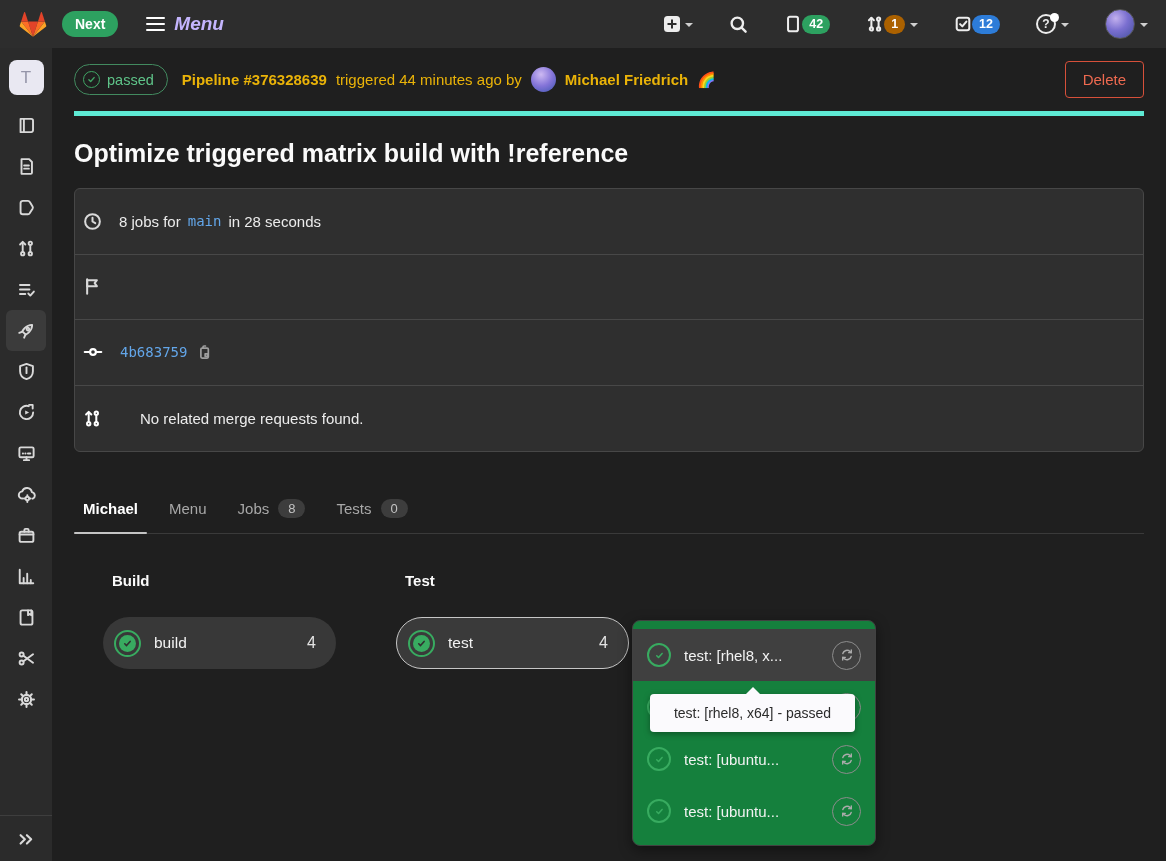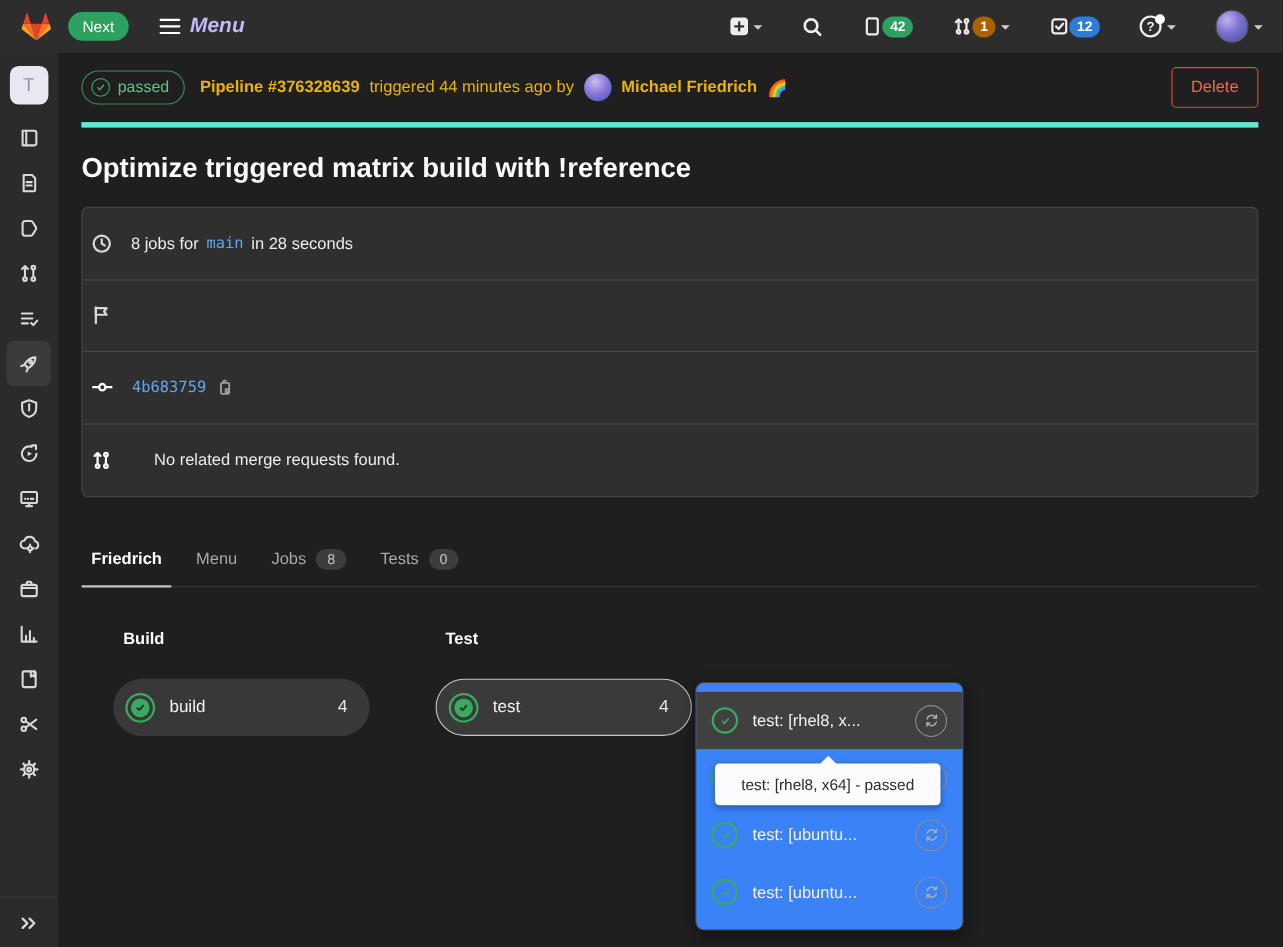--- a/index.html
+++ b/index.html
@@ -14,21 +14,21 @@
   .ic { stroke:#d9d9d9; fill:none; stroke-width:1.6; stroke-linecap:round; stroke-linejoin:round; }
 
   
   .navbar {
     height:48px; background:#2d2d2d; display:flex; align-items:center;
     justify-content:space-between; padding:0 18px; position:relative; z-index:20;
   }
   .nav-left { display:flex; align-items:center; }
   .logo { width:30px; height:28px; }
   .next-badge {
-    background:#2da160; color:#fff; font-weight:400; font-size:14px;
+    background:#2da160; color:#fff; font-weight:700; font-size:14px;
     padding:5px 13px; border-radius:15px; margin-left:14px; cursor:pointer;
   }
   .menu-toggle { display:flex; align-items:center; gap:9px; margin-left:28px; cursor:pointer; }
   .hamburger { display:flex; flex-direction:column; gap:3.5px; width:19px; }
   .hamburger i { display:block; height:2.4px; background:#fff; border-radius:1px; }
   .menu-label { color:#c4b5fd; font-weight:700; font-size:19px;font-style:italic; }
 
   .nav-right { display:flex; align-items:center; gap:36px; }
   .nav-item { display:flex; align-items:center; gap:5px; cursor:pointer; position:relative; }
   .caret { width:0; height:0; border:4.5px solid transparent; border-top-color:#cfcfcf; margin-top:5px; }
@@ -115,21 +115,21 @@
   .job-name { font-size:15.5px; color:#f2f2f2; }
   .job-count { margin-left:auto; font-size:16px; color:#e3e3e3; }
 
   .ci-icon-fill { width:27px; height:27px; border-radius:50%; border:2px solid #38ab60;
     display:flex; align-items:center; justify-content:center; flex:none; }
   .ci-icon-fill .inner { width:17px; height:17px; border-radius:50%; background:#38ab60;
     display:flex; align-items:center; justify-content:center; }
   .ci-icon-line { width:24px; height:24px; border-radius:50%; border:2px solid #38ab60;
     display:flex; align-items:center; justify-content:center; flex:none; }
 
-  .jobs-dropdown { position:absolute; left:558px; top:86px; width:244px; background:#3b82f6;
+  .jobs-dropdown { position:absolute; left:558px; top:86px; width:244px; background:#15803d;
     border:1px solid #414141; border-radius:8px; padding:8px 0; z-index:2;
     box-shadow:0 4px 14px rgba(0,0,0,.45); }
   .dd-item { height:52px; display:flex; align-items:center; gap:13px; padding:0 14px; cursor:pointer; }
   .dd-item.hovered { background:#404040; }
   .dd-label { font-size:15px; color:#f2f2f2; white-space:nowrap; overflow:hidden; }
   .retry-btn { margin-left:auto; width:29px; height:29px; border-radius:50%;
     border:1px solid #8c8c8c; display:flex; align-items:center; justify-content:center;
     flex:none; cursor:pointer; background:transparent; }
 
   .job-tooltip { position:absolute; left:576px; top:160px; width:205px; background:#fbfafd;
@@ -390,21 +390,21 @@
         <path d="M11.2 5.6v4.9"></path>
           <circle cx="11.2" cy="3.6" r="1.4"></circle>
           <circle cx="11.2" cy="12.4" r="1.4"></circle>
       </svg>
       <span>No related merge requests found.</span>
     </div>
   </div>
 
   <nav class="tabs">
     <div class="tab active">
-      <span>Friedrich</span>
+      <span>Michael</span>
     </div>
     <div class="tab">
       <span>Menu</span>
     </div>
     <div class="tab">
       <span>Jobs</span>
       <span class="tab-badge">8</span>
     </div>
     <div class="tab">
       <span>Tests</span>

